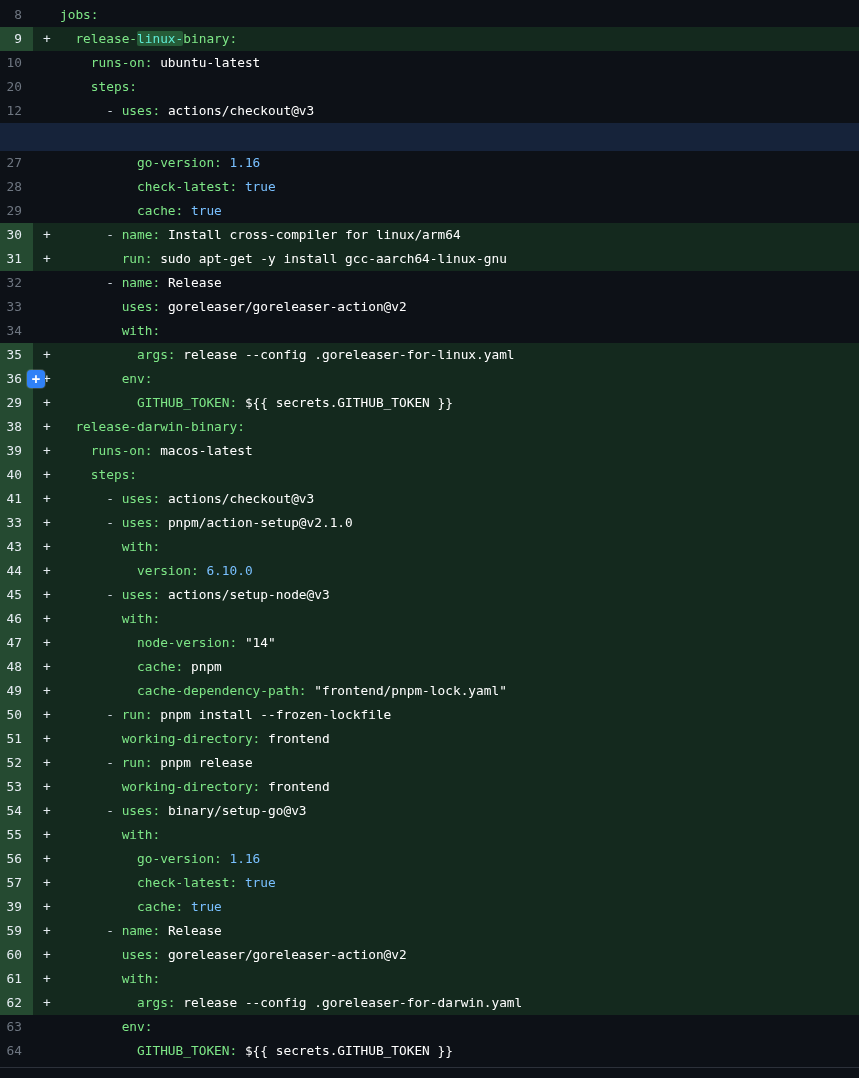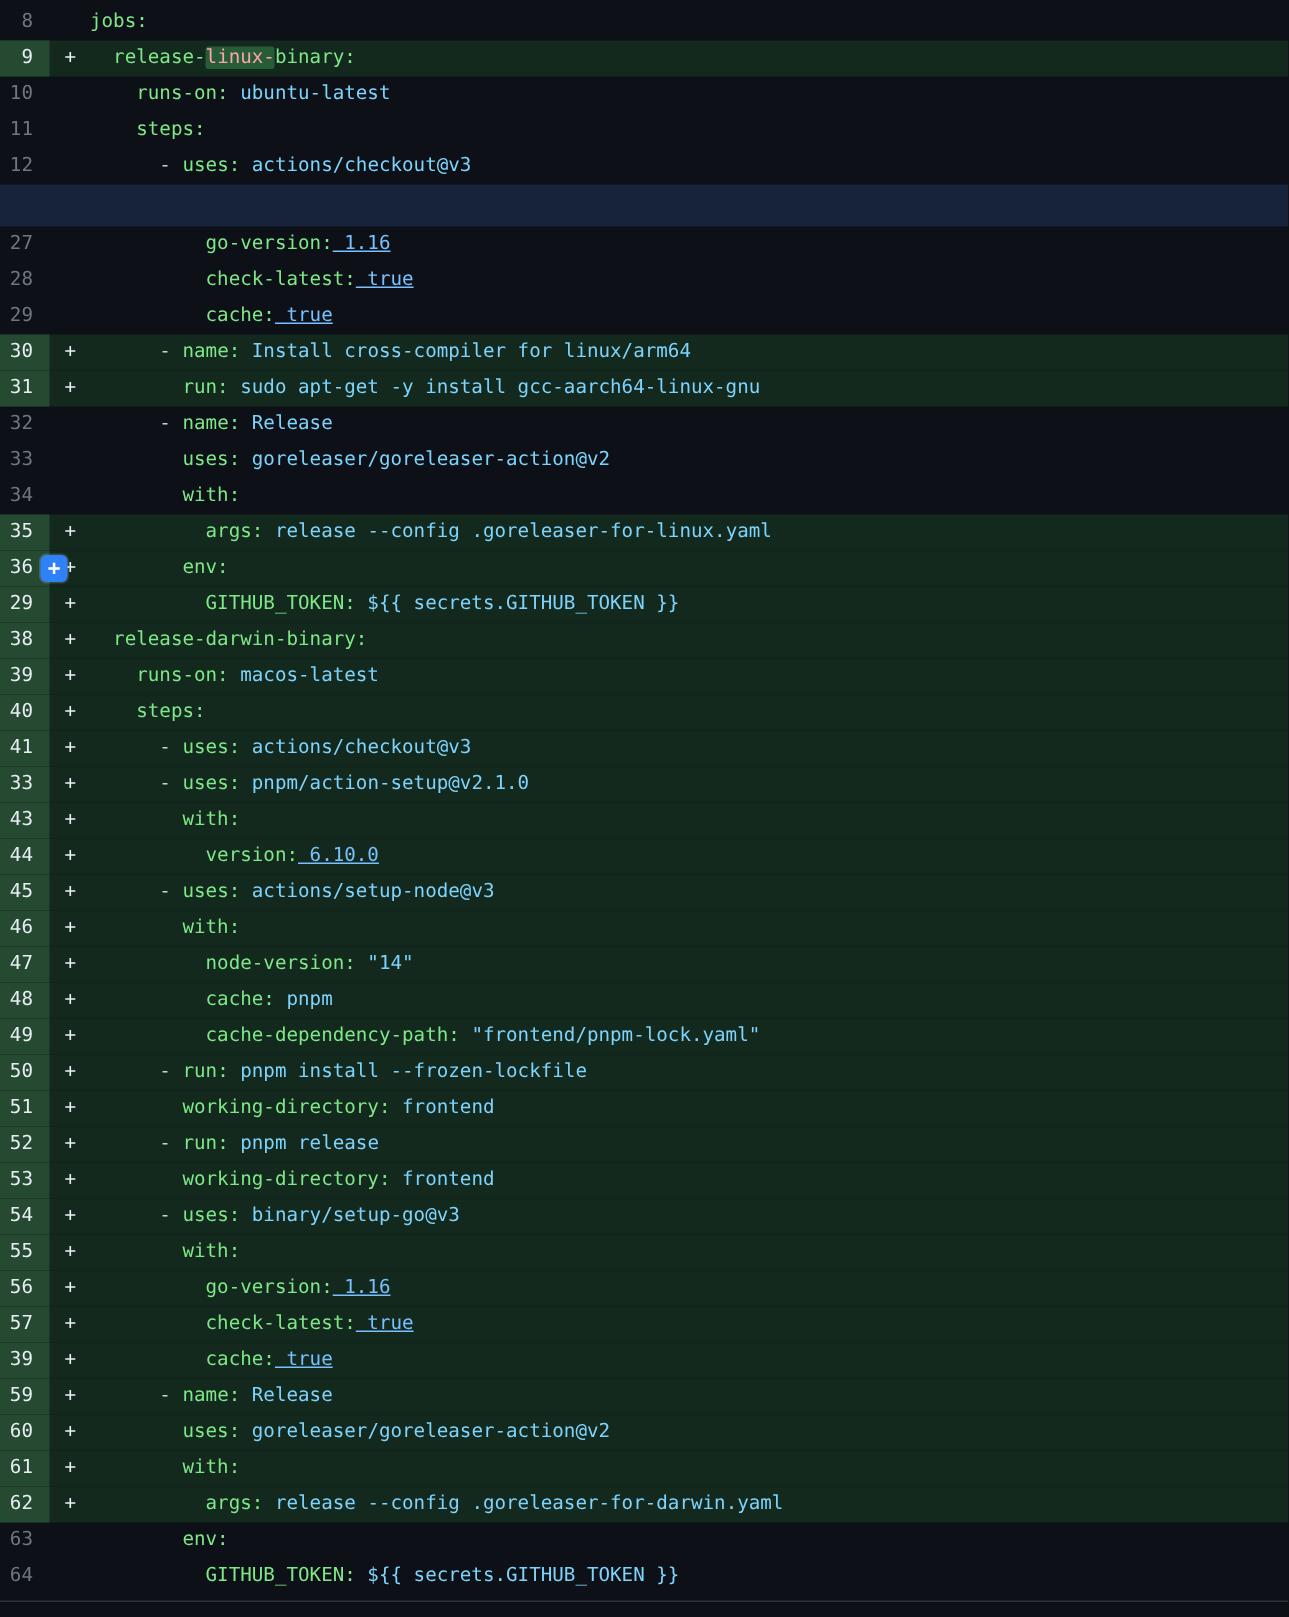--- a/index.html
+++ b/index.html
@@ -46,24 +46,24 @@
   }
   .row.add { background: #14291e; }
   .row.add .num { background: #254a31; color: #e6edf3; }
   .row.expand {
     height: 28px;
     background: #16233a;
     cursor: pointer;
   }
   .t-p  { color: #c9d1d9; }
   .t-k  { color: #7ee787; }
-  .t-s  { color: #7dd3fc; }
-  .t-c  { color: #79c0ff; text-decoration: underline; }
+  .t-s  { color: #ffffff; }
+  .t-c  { color: #79c0ff; }
   .t-khl {
-    color: #fca5a5;
+    color: #5eead4;
     background: #265c38;
     border-radius: 2px;
   }
   .add-btn {
     position: absolute;
     left: 27px;
     top: 3px;
     width: 18px;
     height: 18px;
     padding: 0;
@@ -88,21 +88,21 @@
   }
 </style>
 </head>
 <body>
 
 <div class="diff">
   <div>
       <div class="row ctx"><span class="num">8</span><span class="sign"></span><span class="code"><span class="t-k">jobs:</span></span></div>
       <div class="row add"><span class="num">9</span><span class="sign">+</span><span class="code"><span class="t-k">  release-</span><span class="t-khl">linux-</span><span class="t-k">binary:</span></span></div>
       <div class="row ctx"><span class="num">10</span><span class="sign"></span><span class="code"><span class="t-k">    runs-on:</span><span class="t-s"> ubuntu-latest</span></span></div>
-      <div class="row ctx"><span class="num">11</span><span class="sign"></span><span class="code"><span class="t-k">    steps:</span></span></div>
+      <div class="row ctx"><span class="num">20</span><span class="sign"></span><span class="code"><span class="t-k">    steps:</span></span></div>
       <div class="row ctx"><span class="num">12</span><span class="sign"></span><span class="code"><span class="t-p">      - </span><span class="t-k">uses:</span><span class="t-s"> actions/checkout@v3</span></span></div>
       <div class="row expand"></div>
       <div class="row ctx"><span class="num">27</span><span class="sign"></span><span class="code"><span class="t-k">          go-version:</span><span class="t-c"> 1.16</span></span></div>
       <div class="row ctx"><span class="num">28</span><span class="sign"></span><span class="code"><span class="t-k">          check-latest:</span><span class="t-c"> true</span></span></div>
       <div class="row ctx"><span class="num">29</span><span class="sign"></span><span class="code"><span class="t-k">          cache:</span><span class="t-c"> true</span></span></div>
       <div class="row add"><span class="num">30</span><span class="sign">+</span><span class="code"><span class="t-p">      - </span><span class="t-k">name:</span><span class="t-s"> Install cross-compiler for linux/arm64</span></span></div>
       <div class="row add"><span class="num">31</span><span class="sign">+</span><span class="code"><span class="t-k">        run:</span><span class="t-s"> sudo apt-get -y install gcc-aarch64-linux-gnu</span></span></div>
       <div class="row ctx"><span class="num">32</span><span class="sign"></span><span class="code"><span class="t-p">      - </span><span class="t-k">name:</span><span class="t-s"> Release</span></span></div>
       <div class="row ctx"><span class="num">33</span><span class="sign"></span><span class="code"><span class="t-k">        uses:</span><span class="t-s"> goreleaser/goreleaser-action@v2</span></span></div>
       <div class="row ctx"><span class="num">34</span><span class="sign"></span><span class="code"><span class="t-k">        with:</span></span></div>

